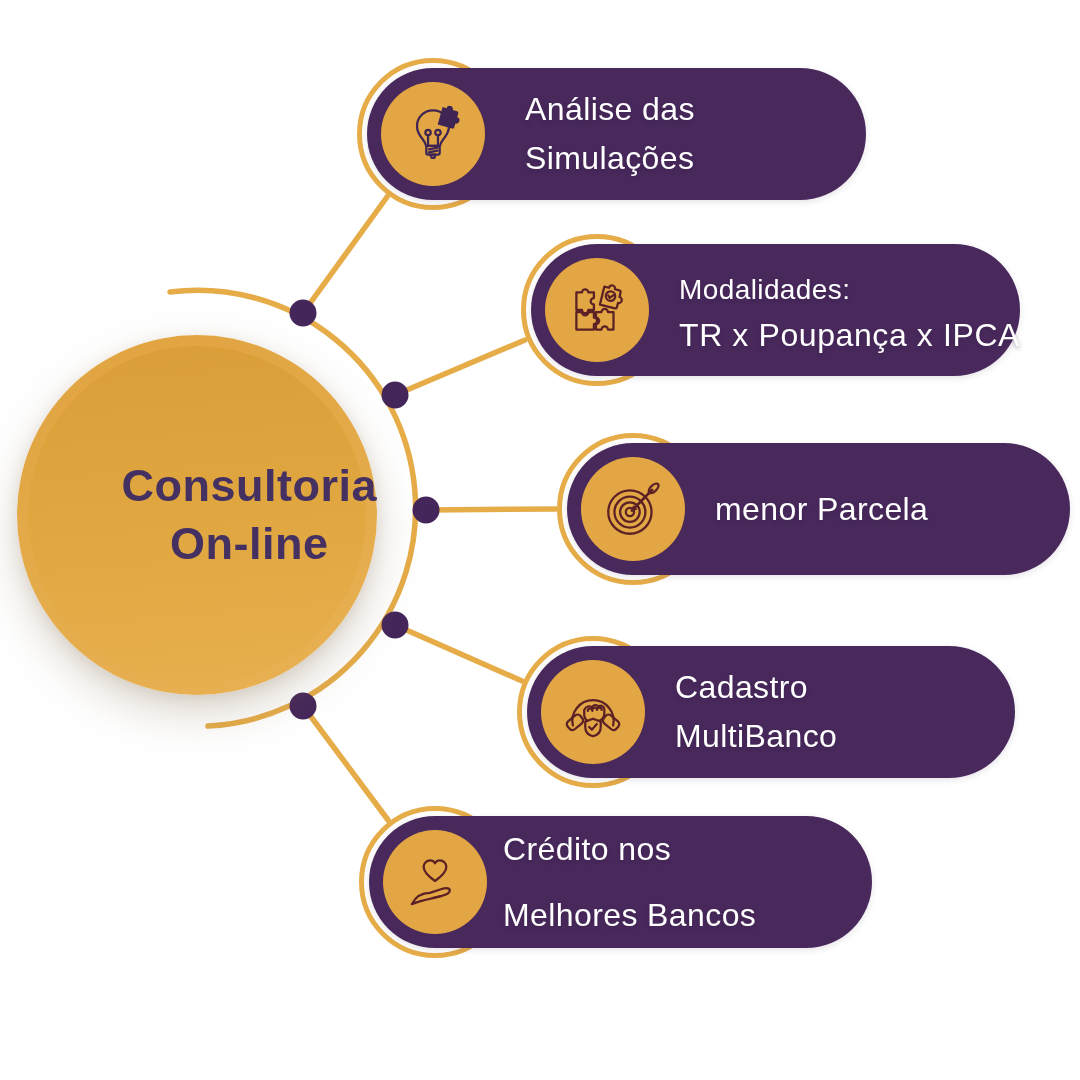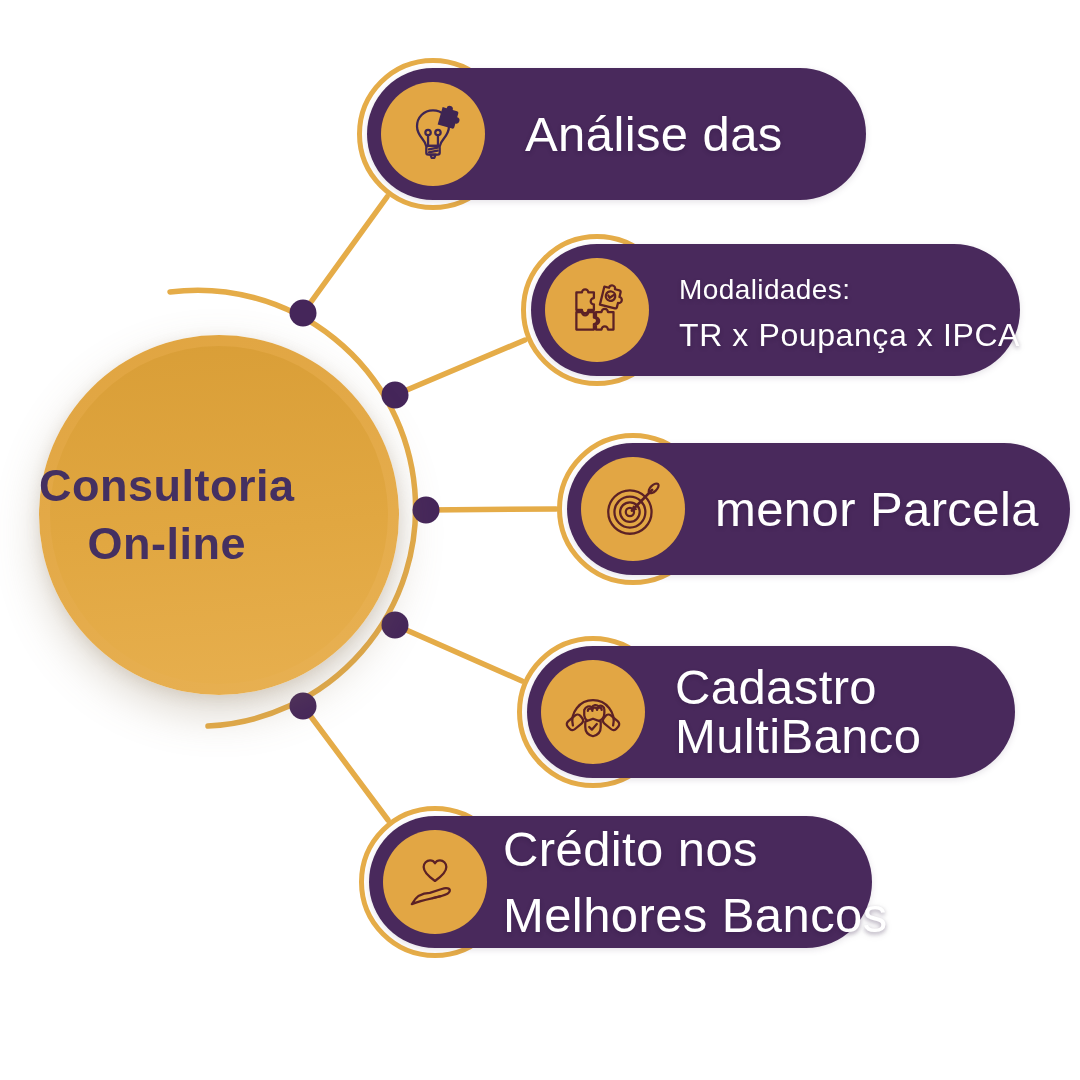--- a/index.html
+++ b/index.html
@@ -15,24 +15,24 @@
   *{margin:0;padding:0;box-sizing:border-box;}
   body{background:#ffffff;font-family:"Liberation Sans", sans-serif;}
   .stage{position:relative;width:1080px;height:1080px;background:#ffffff;overflow:hidden;}
 
   svg.connectors{position:absolute;left:0;top:0;z-index:1;}
   .arc,.cline{stroke:var(--gold-line);stroke-width:5.5;fill:none;stroke-linecap:round;}
   .cdot{fill:var(--purple-dot);}
 
   
   .center-circle{
-    position:absolute;left:39px;top:335px;width:360px;height:360px;border-radius:50%;
+    position:absolute;left:17px;top:335px;width:360px;height:360px;border-radius:50%;
     background:linear-gradient(160deg,#e0a440,#e8b153);
     box-shadow:0 18px 44px rgba(140,120,90,.30),0 4px 14px rgba(140,120,90,.16);
-    display:flex;align-items:center;justify-content:flex-start;text-align:center;z-index:2;
+    display:flex;align-items:center;justify-content:flex-end;text-align:center;z-index:2;
   }
   .center-circle::before{
     content:'';position:absolute;inset:11px;border-radius:50%;
     background:linear-gradient(175deg,#d99e37 0%,#e1a741 55%,#e7af4e 100%);
   }
   .center-title{position:relative;z-index:1;color:var(--text-purple);font-size:45px;font-weight:bold;line-height:1.3;letter-spacing:.5px;}
   .center-title span{display:block;}
 
   
   .node{position:absolute;width:152px;height:152px;z-index:2;}
@@ -41,21 +41,21 @@
     position:absolute;left:10px;top:10px;height:132px;border-radius:66px;
     background:var(--purple);z-index:1;
     display:flex;flex-direction:column;justify-content:center;
     padding-left:148px;
     filter:drop-shadow(0 2px 3px rgba(40,20,60,.12));
   }
   .icon-circle{
     position:absolute;inset:24px;border-radius:50%;background:var(--gold);z-index:2;
     display:flex;align-items:center;justify-content:center;color:var(--icon-stroke);
   }
-  .l1,.l2{display:block;color:var(--white);font-size:49px;line-height:49px;letter-spacing:.4px;
+  .l1,.l2{display:block;color:var(--white);font-size:32px;line-height:49px;letter-spacing:.4px;
     text-shadow:0 2px 4px rgba(40,20,60,.30);white-space:nowrap;}
 
   .n1{left:357px;top:58px;}   .n1 .pill{width:499px;padding-left:158px;}
   .n2{left:521px;top:234px;}  .n2 .pill{width:489px;}
   .n3{left:557px;top:433px;}  .n3 .pill{width:503px;}
   .n4{left:517px;top:636px;}  .n4 .pill{width:488px;}
   .n5{left:359px;top:806px;}  .n5 .pill{width:503px;padding-left:134px;gap:17px;}
 
   .n1 .icon-circle{color:var(--icon-stroke-alt);}
   .n2 .l1{font-size:28px;}
@@ -87,20 +87,21 @@
     <div class="center-title">
       <span>Consultoria</span>
       <span>On-line</span>
     </div>
   </div>
 
   <div class="node n1">
     <div class="ring"></div>
     <div class="pill">
       <span class="l1">Análise das</span>
+      <span class="l2">Simulações</span>
     </div>
     <div class="icon-circle">
       <svg width="66" height="66" viewBox="0 0 64 64">
         <path class="ic" d="M32 9 C23 9 16.5 16 16.5 24.5 C16.5 30 19.3 33.8 21.8 36.8 C23.6 39 24.8 41 25.3 43.5 L38.7 43.5 C39.2 41 40.4 39 42.2 36.8 C44.7 33.8 47.5 30 47.5 24.5 C47.5 16 41 9 32 9 Z"></path>
         <rect class="ic" x="25.5" y="43.5" width="13" height="8.5" rx="1.8"></rect>
         <path class="ic" d="M28 46.8 L36.5 45.2 M28 49.8 L36.5 48.2"></path>
         <path class="ic" d="M29.5 52 L34.5 52 L33.3 55.2 L30.7 55.2 Z"></path>
         <circle class="ic" cx="27.2" cy="30.5" r="2.6"></circle>
         <circle class="ic" cx="36.8" cy="30.5" r="2.6"></circle>
         <path class="ic" d="M27.2 33.1 V43.5 M36.8 33.1 V43.5"></path>

